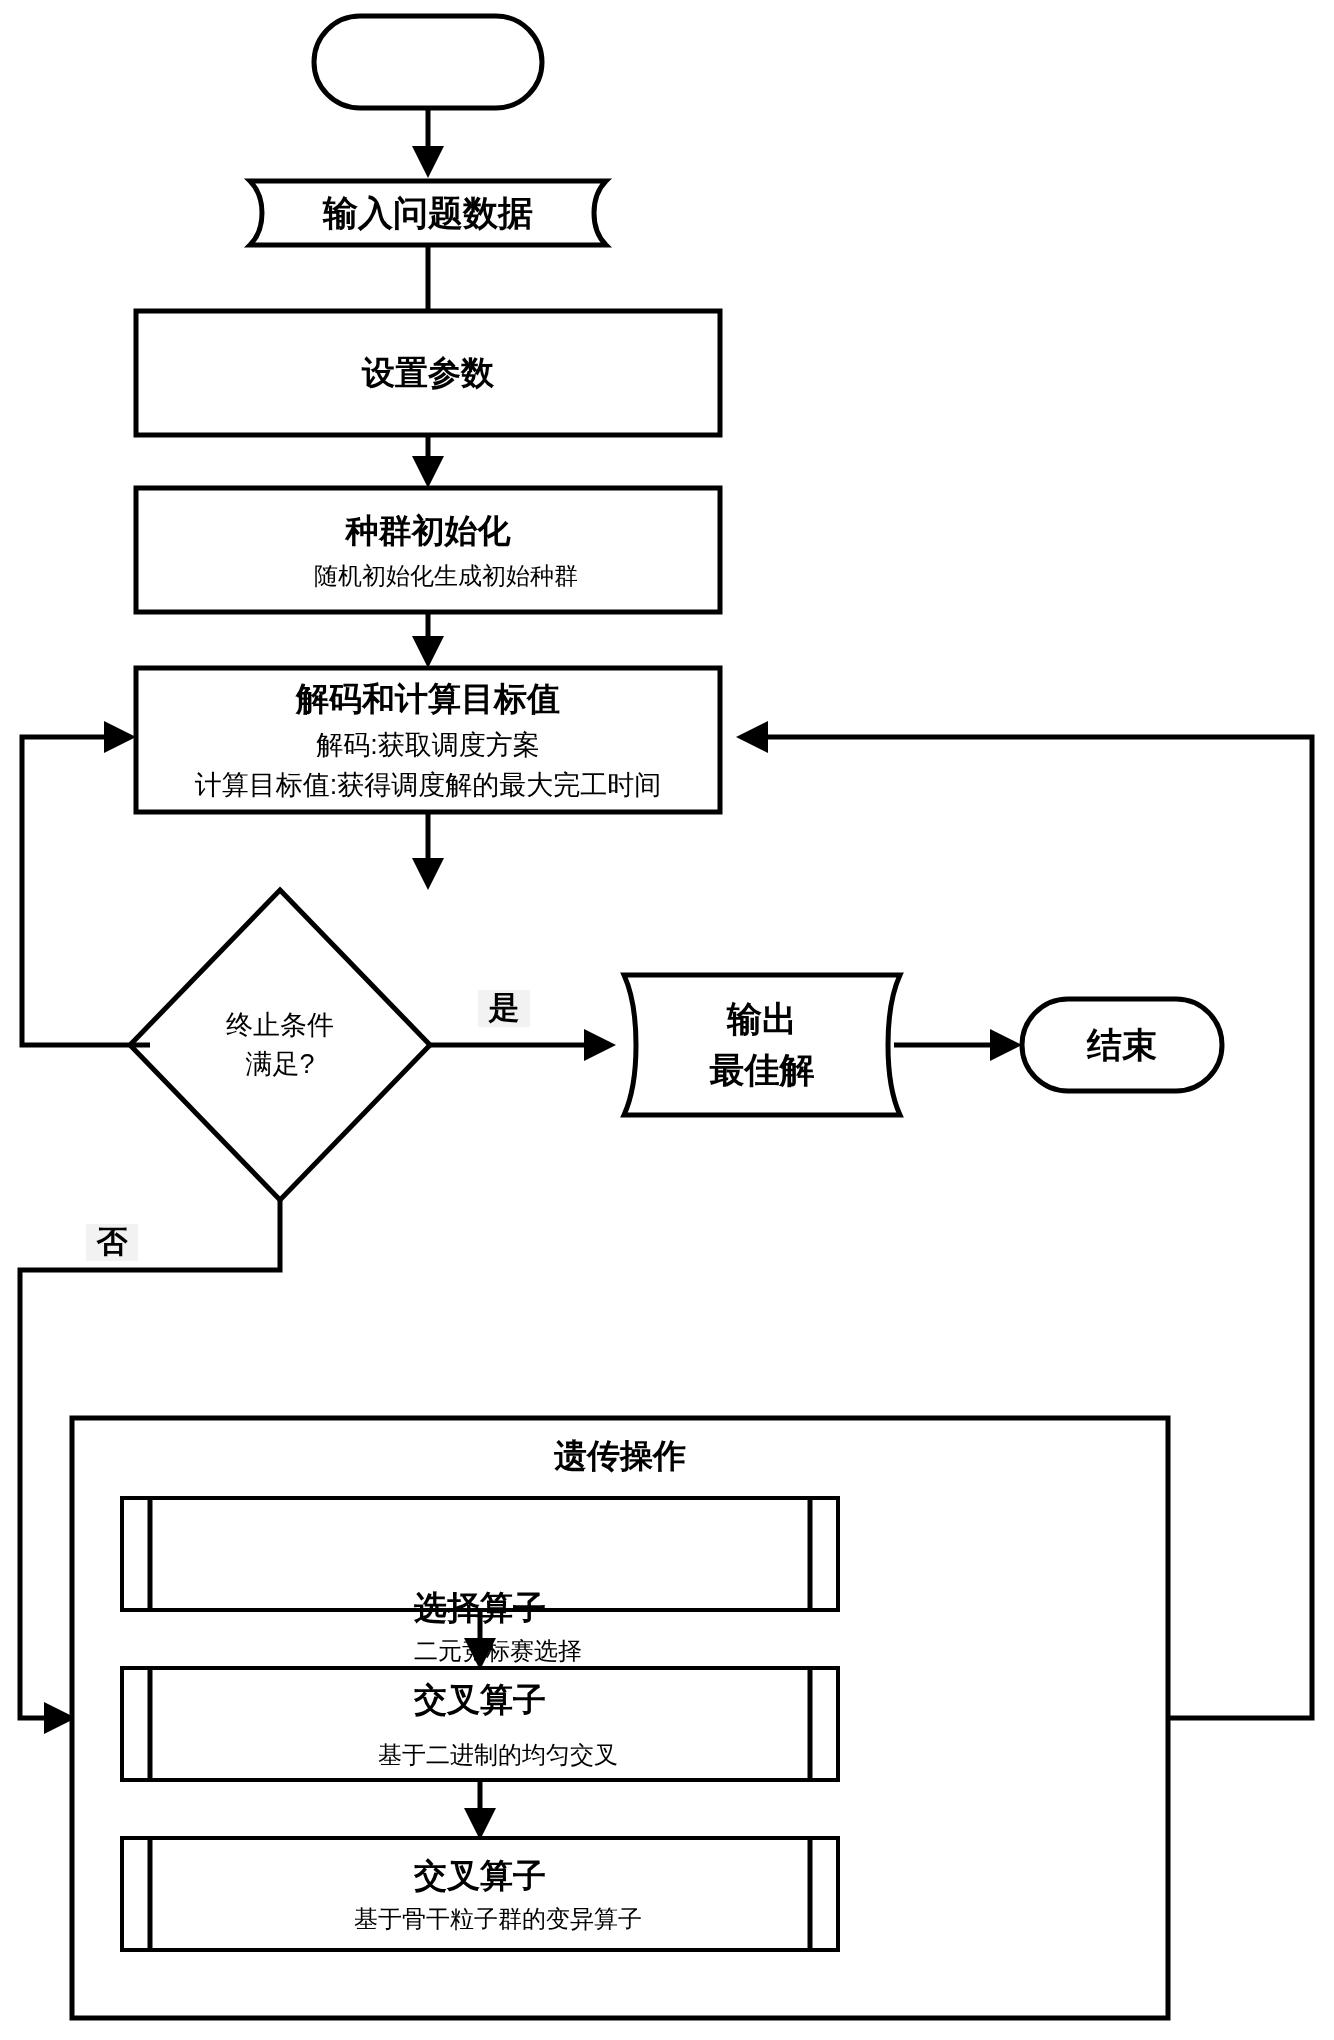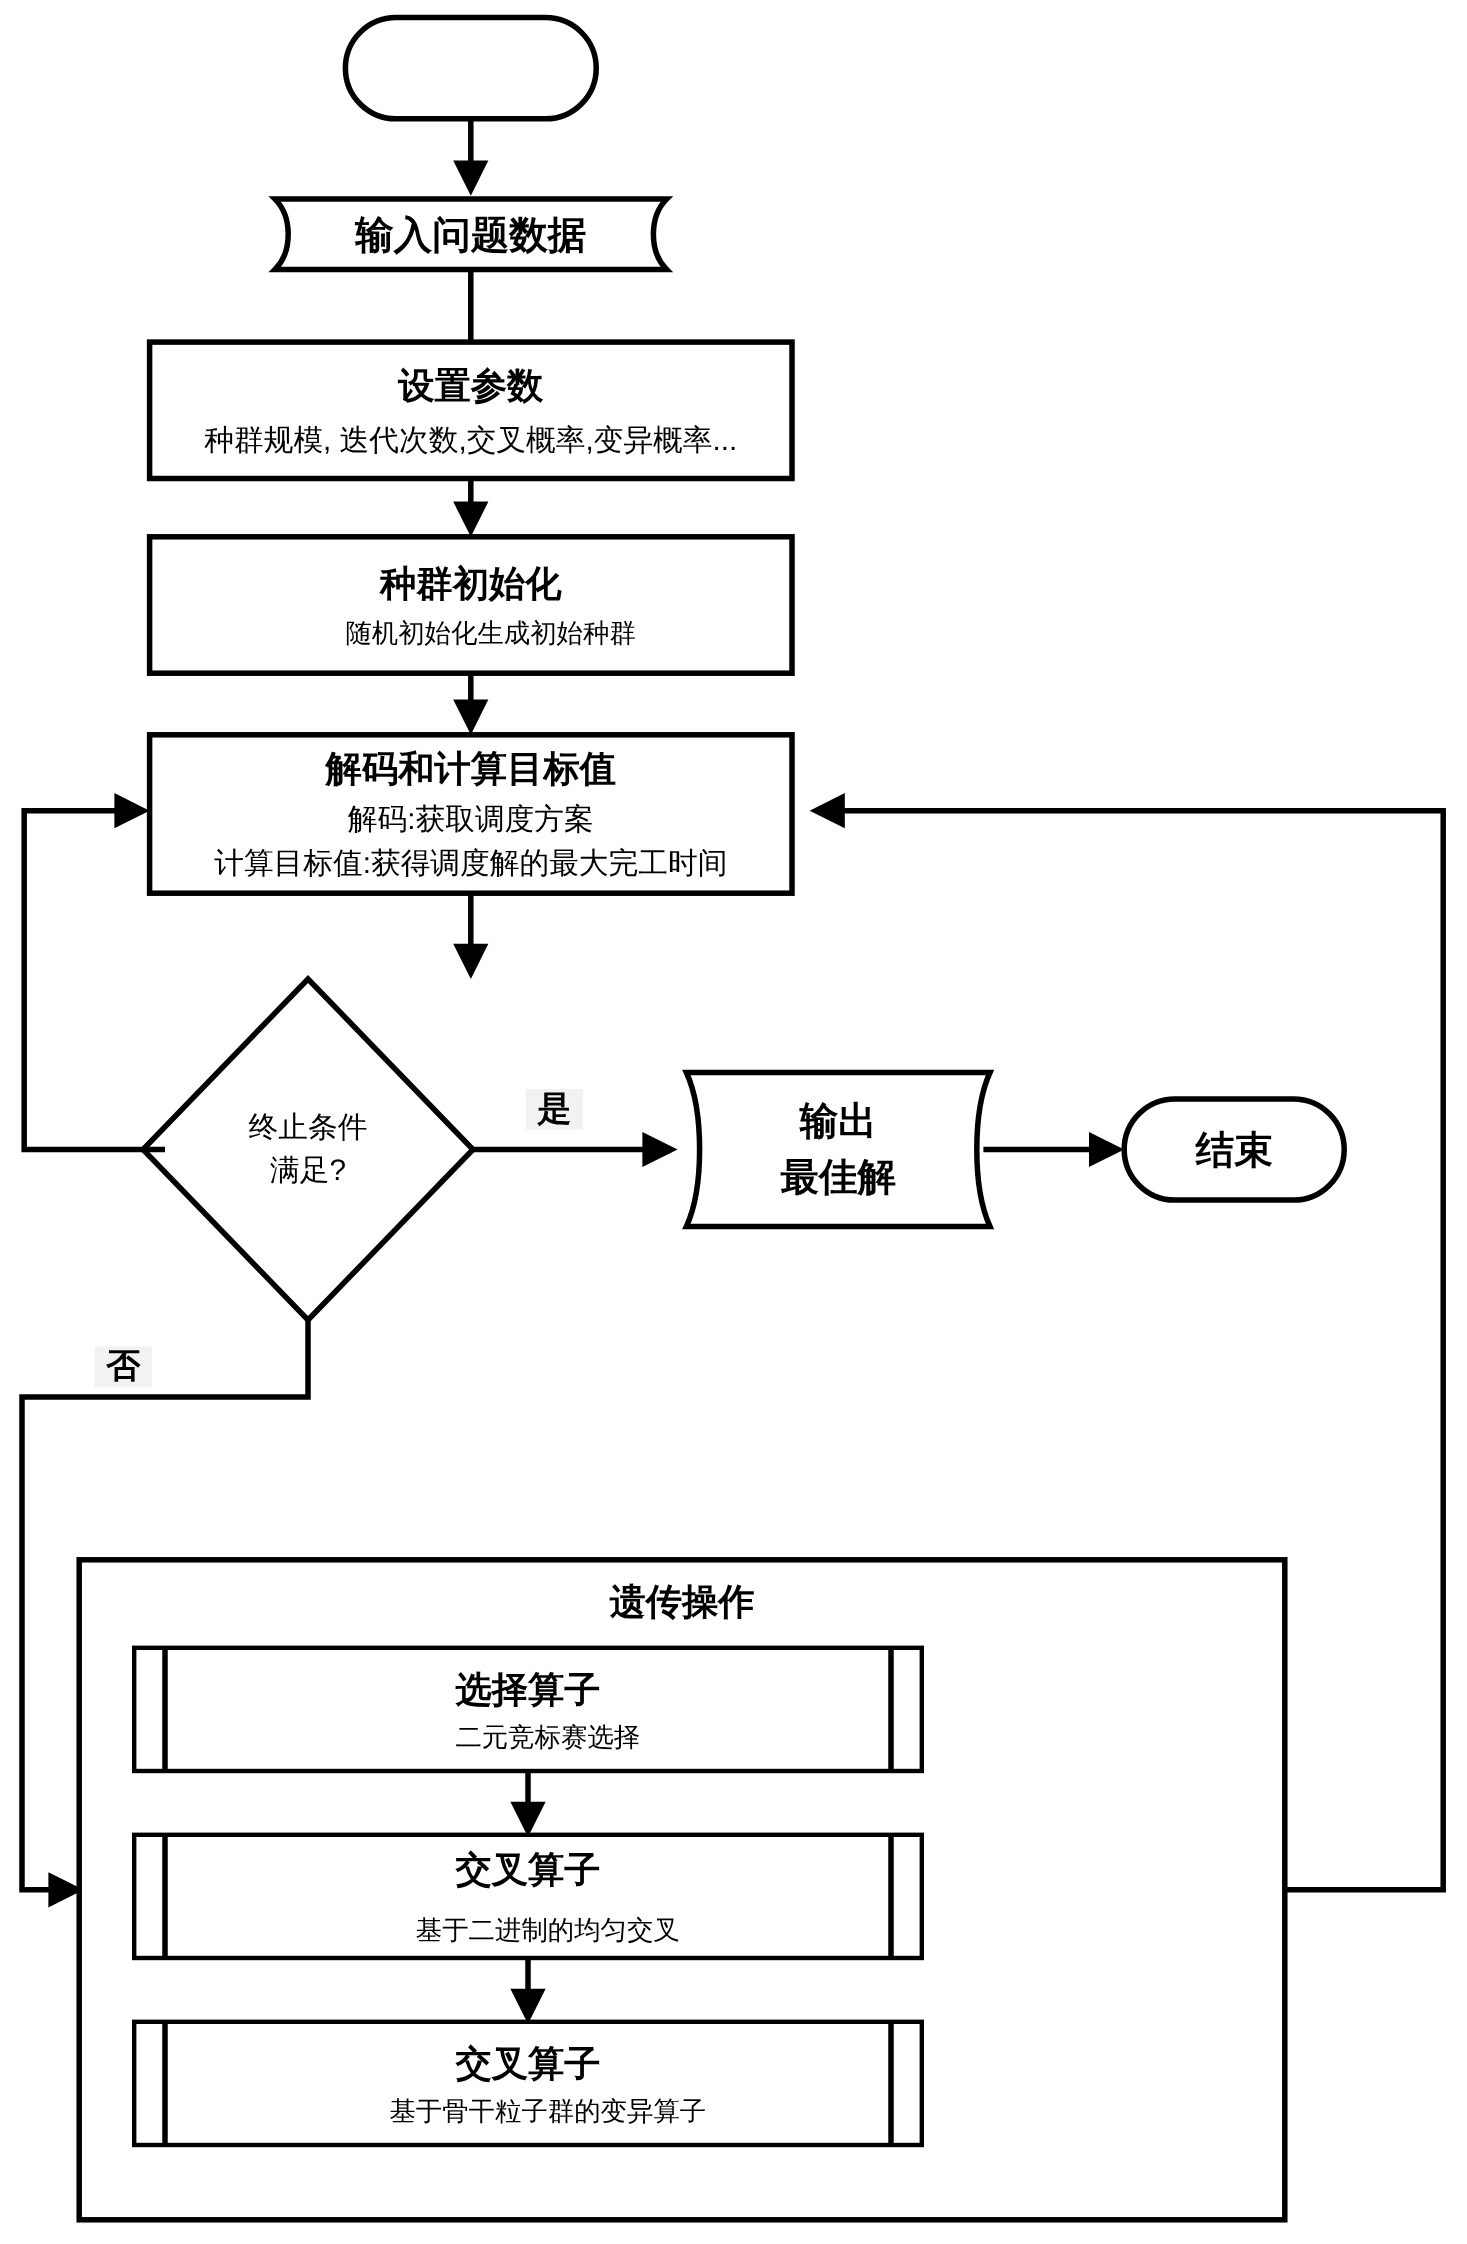--- a/index.html
+++ b/index.html
@@ -181,21 +181,20 @@
 
   </svg>
 
 
   <div class="block" style="left:250px; top:181px; width:356px; height:64px;">
     <div class="t-title-lg">输入问题数据</div>
   </div>
 
   <div class="block" style="left:136px; top:311px; width:584px; height:124px;">
     <div class="t-title">设置参数</div>
-    <div class="t-sub-sm" style="margin-top:8px;">种群规模, 迭代次数,交叉概率,变异概率...</div>
   </div>
 
   <div class="block" style="left:136px; top:488px; width:584px; height:124px;">
     <div class="t-title">种群初始化</div>
     <div class="t-sub" style="margin-top:6px;">随机初始化生成初始种群</div>
   </div>
 
   <div class="block" style="left:136px; top:668px; width:584px; height:144px;">
     <div class="t-title">解码和计算目标值</div>
     <div class="t-sub-sm" style="margin-top:5px;">解码:获取调度方案</div>
@@ -215,21 +214,21 @@
     <div class="t-title-lg">输出</div>
     <div class="t-title-lg" style="margin-top:4px;">最佳解</div>
   </div>
 
   <div class="block" style="left:1022px; top:999px; width:200px; height:92px;">
     <div class="t-title-lg">结束</div>
   </div>
 
   <div class="lbl t-title" style="left:72px; top:1437px; width:1096px;">遗传操作</div>
 
-  <div class="block" style="left:150px; top:1498px; width:660px; height:112px;text-align:center;">
+  <div class="block" style="left:150px; top:1570px; width:660px; height:112px;text-align:center;">
     <div class="t-title">选择算子</div>
     <div class="t-sub" style="margin-top:4px;font-family:Liberation Serif, serif;">二元竞标赛选择</div>
   </div>
 
   <div class="block" style="left:150px; top:1668px; width:660px; height:112px;gap:12px;">
     <div class="t-title">交叉算子</div>
     <div class="t-sub" style="margin-top:4px;">基于二进制的均匀交叉</div>
   </div>
 
   <div class="block" style="left:150px; top:1838px; width:660px; height:112px;">

